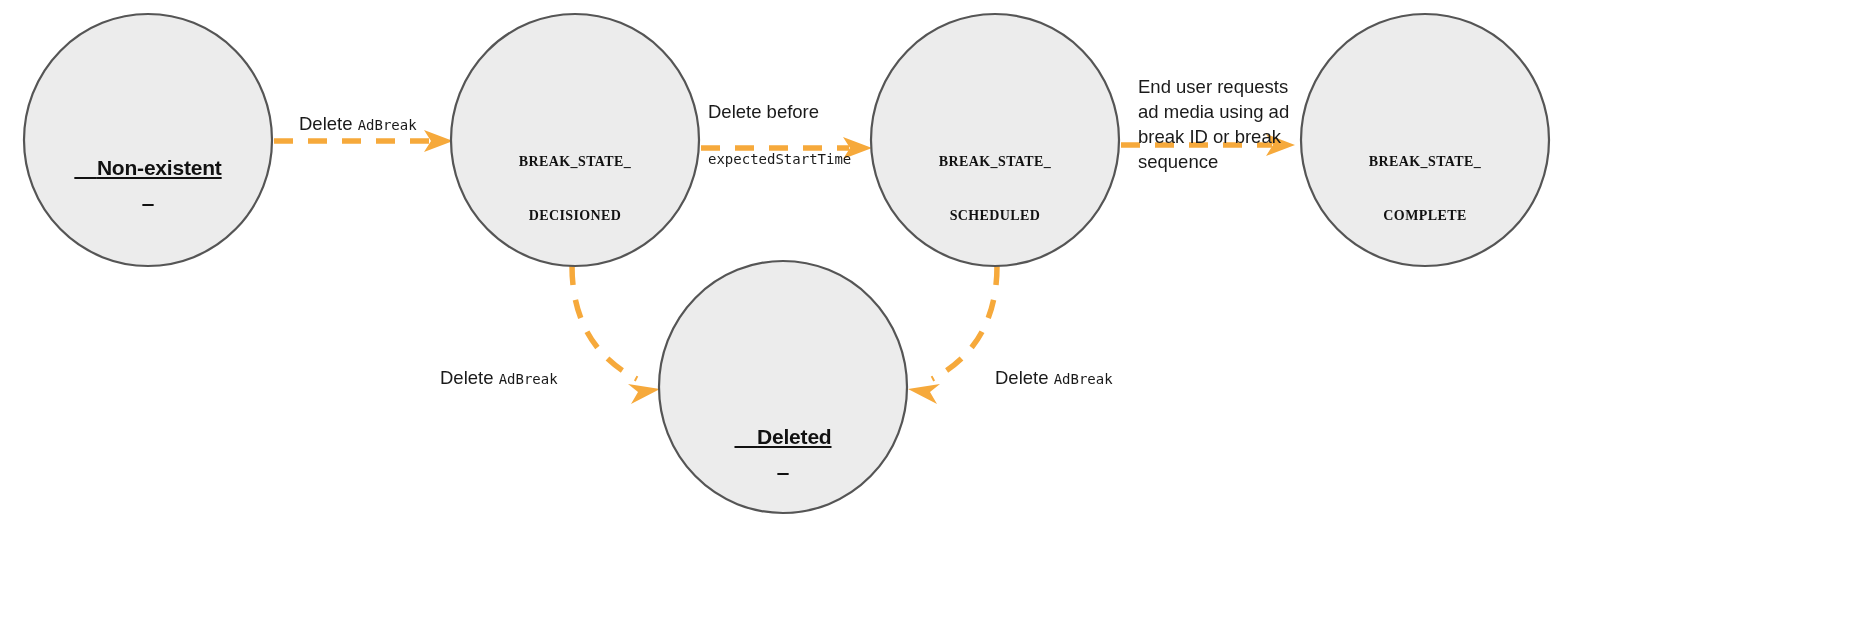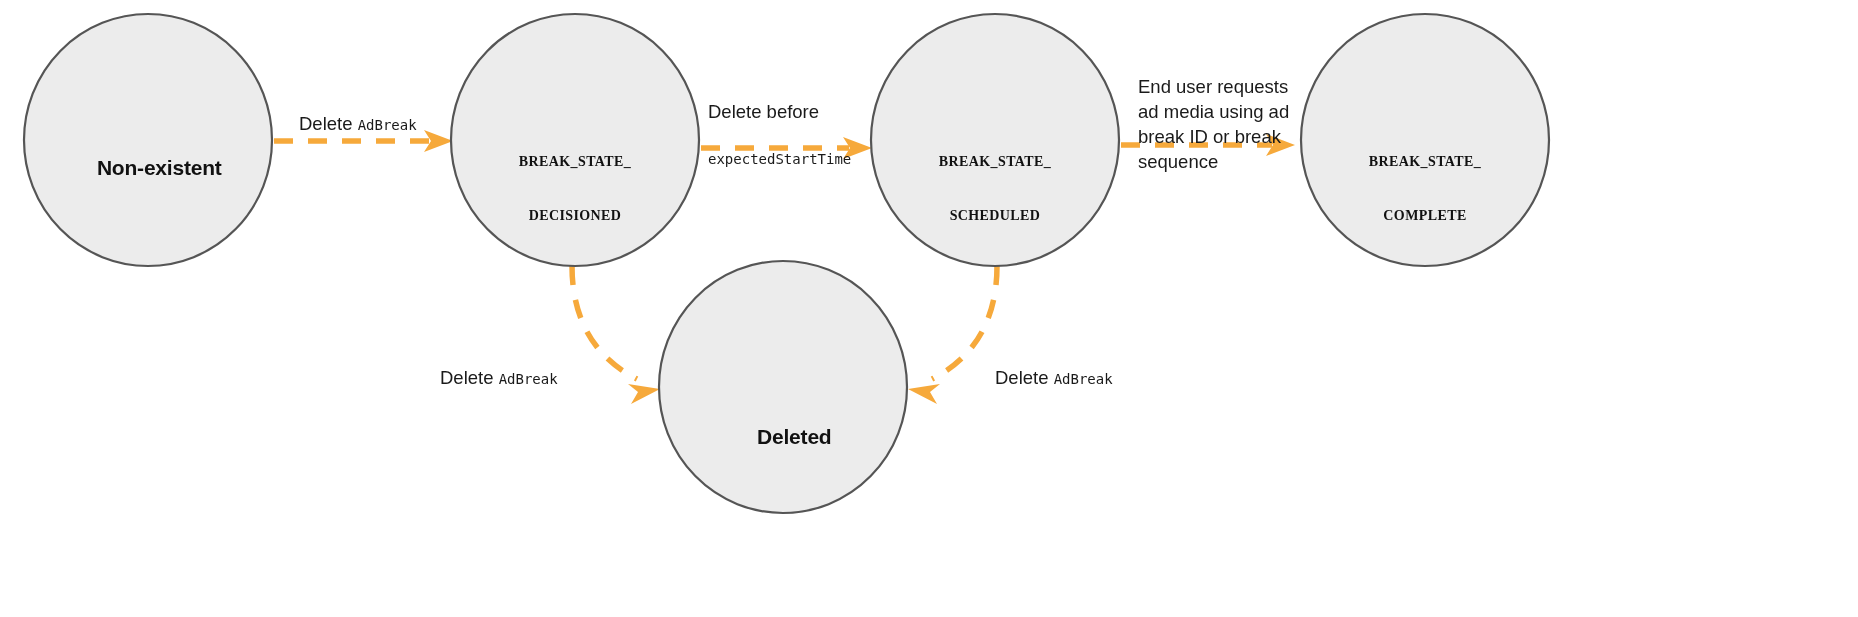--- a/index.html
+++ b/index.html
@@ -38,20 +38,21 @@
     font-weight: bold;
     color: #111111;
     line-height: 1.28;
     pointer-events: none;
     white-space: pre;
   }
   .node-label.sans {
     font-family: "Liberation Sans", sans-serif;
     font-size: 21px;
     letter-spacing: -0.2px;
+    text-decoration: underline;
   }
   .node-label.mono {
     font-family: Liberation Serif, serif;
     font-size: 14px;
     letter-spacing: 0.4px;
   }
   .edge-label {
     position: absolute;
     color: #1a1a1a;
     font-size: 18.5px;

